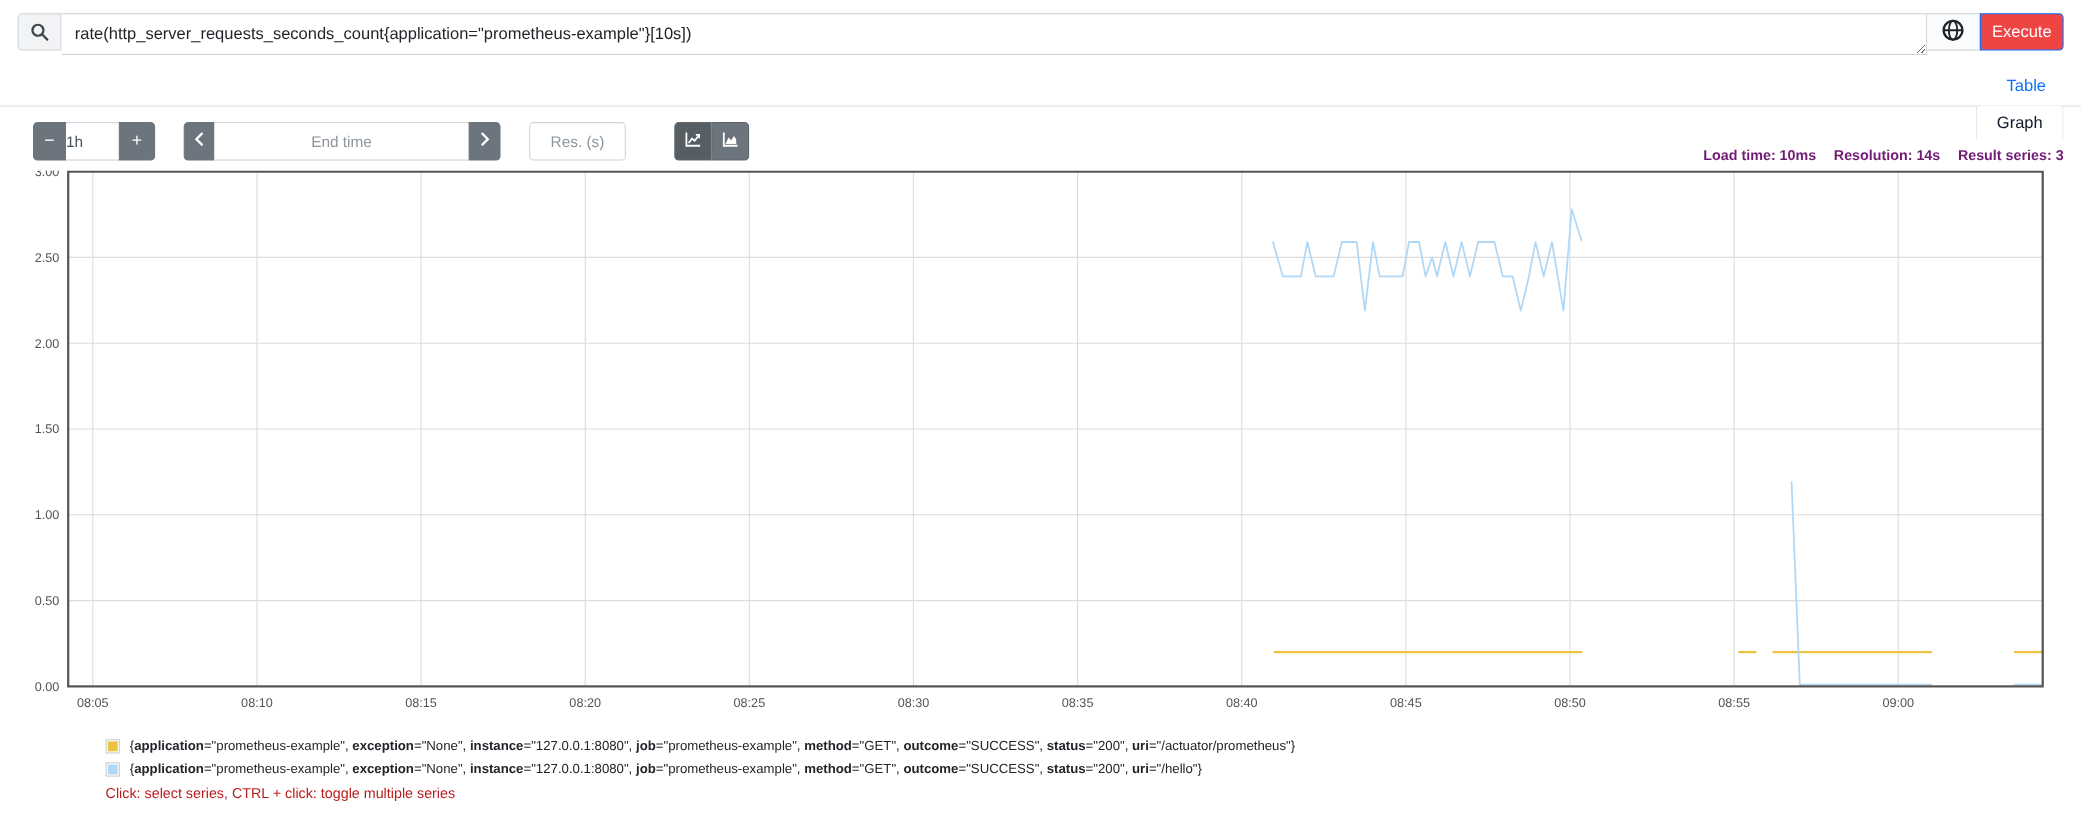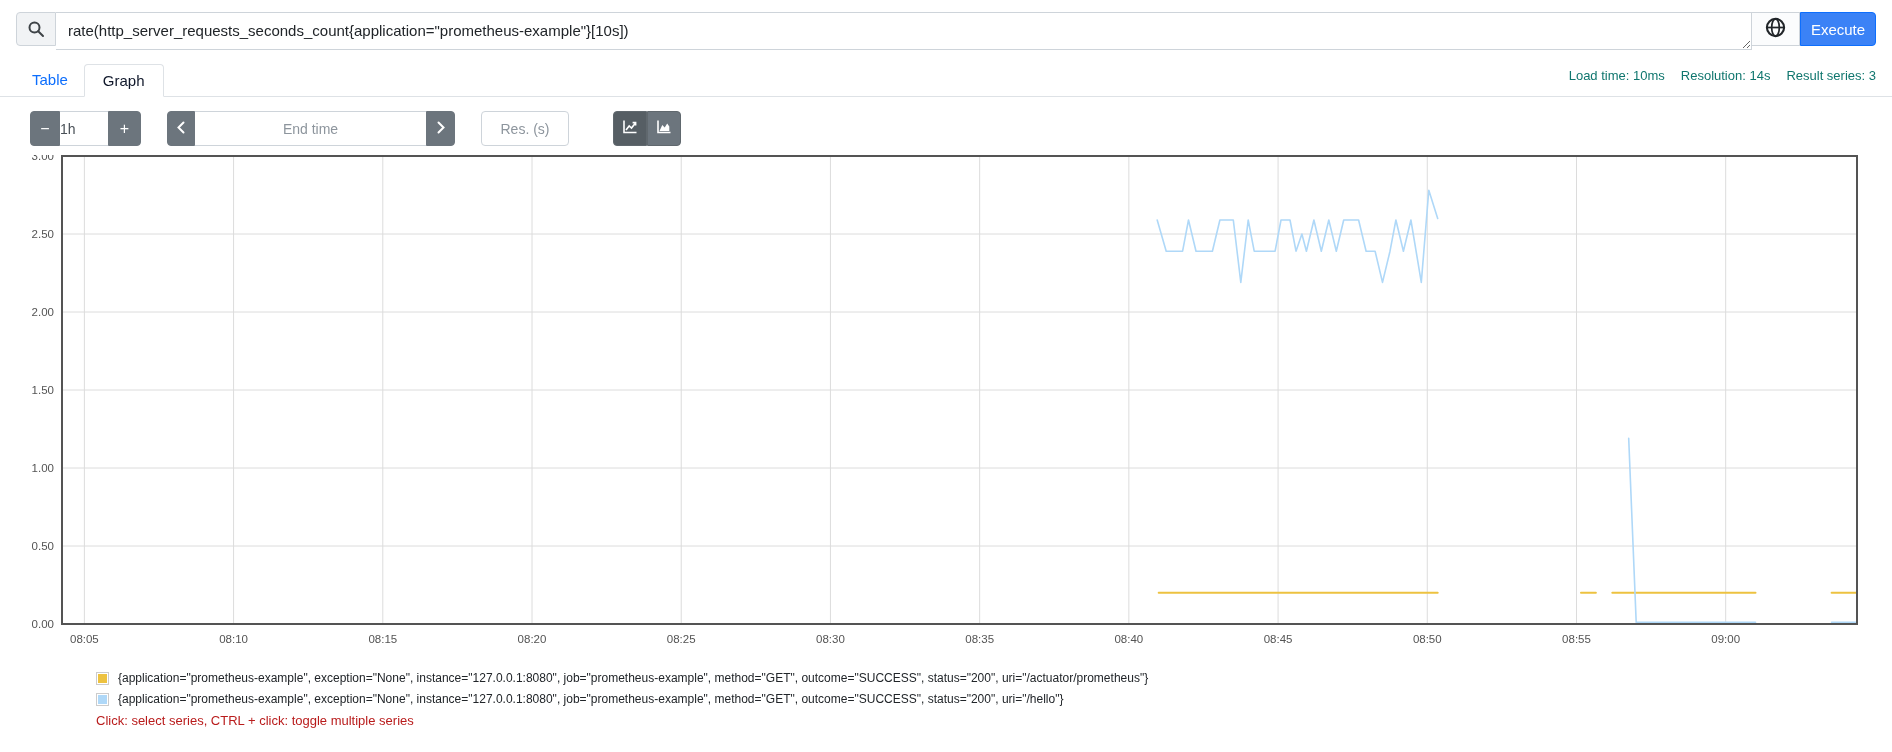--- a/index.html
+++ b/index.html
@@ -8,32 +8,32 @@
 
   
   .topbar { display:flex; margin:12px 16px 0 16px; height:34px; }
   .addon-left { width:40px; background:#f1f3f5; border:1px solid #ced4da;
     border-radius:4px 0 0 4px; display:flex; align-items:center; justify-content:center; }
   .query-input { flex:1; border:1px solid #ced4da; border-left:none; border-radius:0;
     padding:7px 12px; font-size:15px; font-family:"Liberation Sans","DejaVu Sans",sans-serif;
     color:#212529; resize:vertical; overflow:hidden; line-height:22px; outline:none; height:38px; }
   .addon-globe { width:48px; background:#fbfcfd; border:1px solid #ced4da; border-left:none;
     display:flex; align-items:center; justify-content:center; cursor:pointer; }
-  .btn-execute { width:76px; background:#3b82f6; color:#fff; border:1px solid #0d6efd;
+  .btn-execute { width:76px; background:#ef4444; color:#fff; border:1px solid #0d6efd;
     border-radius:0 4px 4px 0; font-size:15px; cursor:pointer; }
 
   
   .tabrow { display:flex; align-items:flex-end; margin:16px 0 0 0; padding:0 16px;
-    border-bottom:1px solid #dee2e6; height:35px; }
+    border-bottom:1px solid #dee2e6; height:35px;flex-direction:column; }
   .tab-table { color:#0d6efd; font-size:15px; padding:8px 16px; cursor:pointer; }
   .tab-graph { font-size:15px; color:#0f172a; background:#fff; border:1px solid #dee2e6;
     border-bottom:1px solid #fff; border-radius:4px 4px 0 0; padding:7px 18px;
     margin-bottom:-1px; cursor:default; }
-  .stats { margin-left:auto; font-size:13px; color:#0f766e; display:flex; gap:16px;
-    align-self:flex-start; padding-top:6px; }
+  .stats { margin-left:auto; font-size:13px; color:#701a75; display:flex; gap:16px;
+    align-self:flex-start; padding-top:6px;font-weight:bold; }
 
   
   .controls { display:flex; align-items:center; margin:14px 16px 0 30px; height:35px; gap:26px; }
   .grp { display:flex; height:35px; }
   .btn-gray { background:#6c757d; border:1px solid #6c757d; color:#fff; cursor:pointer;
     display:flex; align-items:center; justify-content:center; font-size:16px; }
   .btn-minus { width:30px; border-radius:4px 0 0 4px; }
   .btn-plus  { width:33px; border-radius:0 4px 4px 0; }
   .range-input { width:48px; border:1px solid #ced4da; border-left:none; border-right:none;
     text-align:left; font-size:14px; color:#495057; outline:none; }
@@ -52,21 +52,21 @@
   
   .chart-wrap { position:relative; margin:9px 16px 0 16px; width:1860px; height:500px; }
   .chart-wrap svg { position:absolute; left:0; top:0; }
 
   
   .legend { margin:16px 0 0 96px; font-size:12px; color:#212529; }
   .legend-item { display:flex; align-items:center; margin-bottom:7px; cursor:pointer; }
   .sw { display:inline-block; border:1px solid #ccc; padding:1px; margin-right:9px;
     background:#fff; line-height:0; }
   .swi { display:block; width:9px; height:9px; }
-  .legend-text b { font-weight:normal; }
+  .legend-text b { font-weight:bold; }
   .hint { margin:6px 0 0 96px; font-size:13px; color:#b91c1c; }
 </style>
 </head>
 <body>
 
 <div class="topbar">
   <span class="addon-left">
     <svg width="18" height="18" viewBox="0 0 18 18">
       <circle cx="7.5" cy="7.5" r="5" fill="none" stroke="#3e4347" stroke-width="2"></circle>
       <line x1="11.2" y1="11.2" x2="16" y2="16" stroke="#3e4347" stroke-width="2" stroke-linecap="round"></line>

